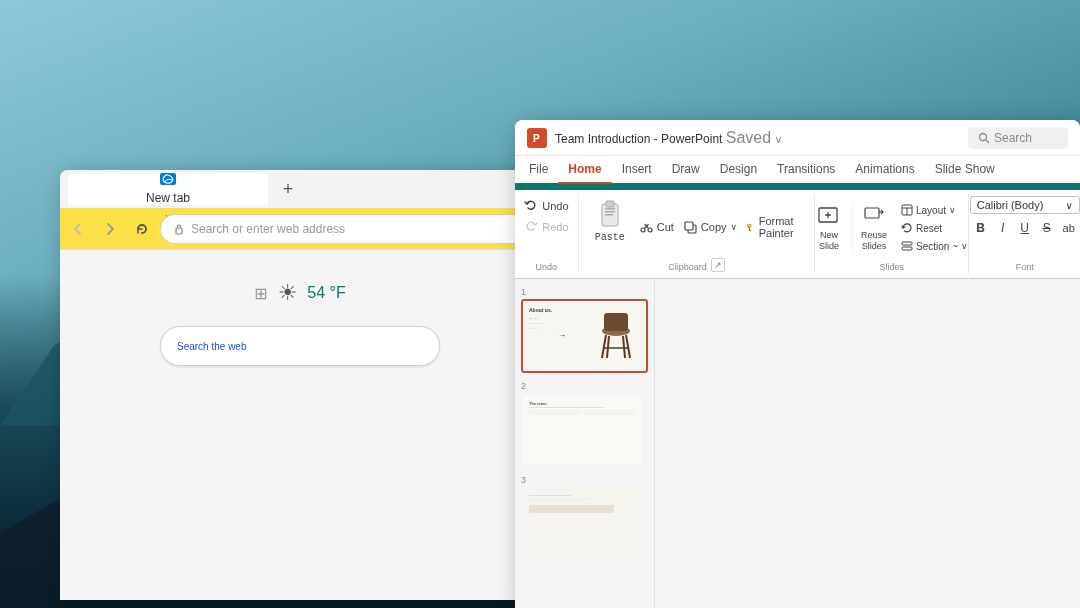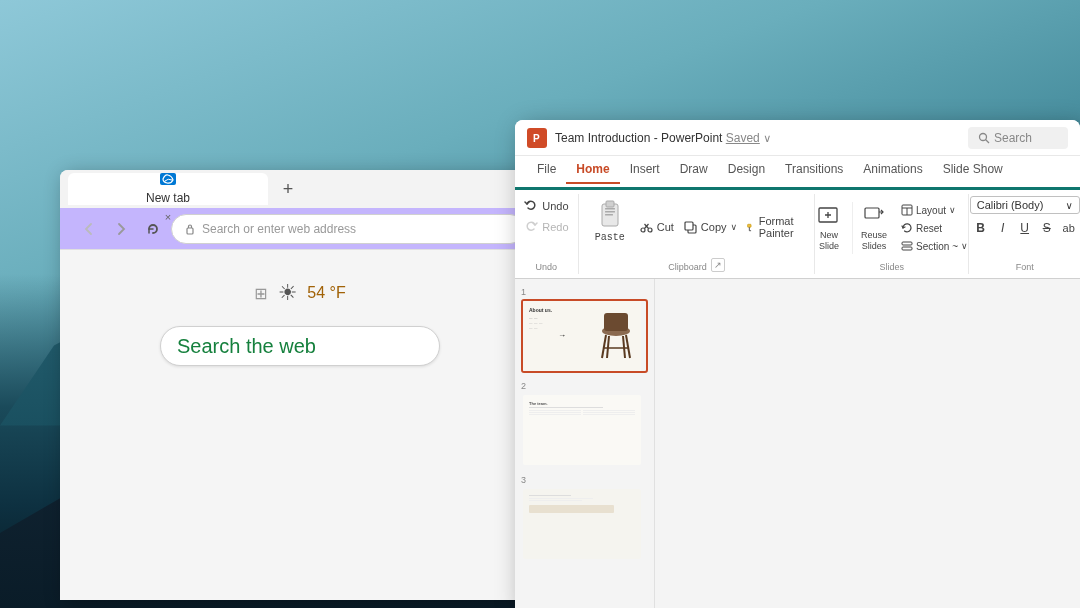--- a/index.html
+++ b/index.html
@@ -101,23 +101,23 @@
       display: flex; align-items: center; justify-content: center;
       border-radius: 50%;
       font-size: 18px;
       color: #555;
       cursor: pointer;
       margin-left: 2px;
     }
     .edge-toolbar {
       display: flex;
       align-items: center;
-      background: #c4b5fd;
+      background: #fde047;
       height: 42px;
-      padding: 0 15px;
+      padding: 0 4px;
       gap: 4px;
       border-bottom: 1px solid #e0e0e0;
     }
     .nav-btn {
       width: 28px; height: 28px;
       display: flex; align-items: center; justify-content: center;
       border-radius: 50%;
       color: #555;
       font-size: 14px;
       cursor: pointer;
@@ -212,23 +212,23 @@
       min-width: 100px;
     }
 
     
     .ribbon {
       background: #ffffff;
       border-bottom: 1px solid #d0d0d0;
     }
     .ribbon-tabs {
       display: flex;
-      padding: 0 12px;
+      padding: 0 4px;
       gap: 0;
-      border-bottom: 3px solid #0f766e;
+      border-bottom: 7px solid #0f766e;
       height: 34px;
       align-items: flex-start;
     }
     .ribbon-tab {
       padding: 6px 10px;
       font-size: 12px;
       color: #555;
       cursor: pointer;
       border-bottom: 2px solid transparent;
       margin-bottom: -1px;
@@ -534,40 +534,40 @@
           <path d="M4.5 5 V3.5 A1.5 1.5 0 0 1 7.5 3.5 V5" fill="none" stroke="#888" stroke-width="1.2"></path>
         </svg>
       <span style="font-size:12px;color:#999;">Search or enter web address</span>
     </div>
   </div>
 
   <div class="edge-content">
     <div class="edge-weather">
       <span style="font-size:16px;color:#999;">⊞</span>
       <span style="font-size:22px;">☀</span>
-      <span style="font-size:16px;color:#a16207;font-weight:400;text-align:center;">54 °F</span>
+      <span style="font-size:16px;color:#0f766e;font-weight:400;text-align:center;">54 °F</span>
     </div>
     <div class="edge-search-bar">
-      <span style="color:#15803d;font-size:20px;">Search the web</span>
+      <span style="color:#1d4ed8;font-size:10px;">Search the web</span>
     </div>
   </div>
 </div>
 
 <div class="ppt-window">
 
   <div class="ppt-titlebar">
     <div class="ppt-logo">
       <svg width="14" height="14" viewBox="0 0 14 14">
           <rect width="14" height="14" rx="2" fill="#D04B27"></rect>
           <text x="3" y="11" font-size="10" fill="white" font-weight="bold">P</text>
         </svg>
     </div>
     <span class="ppt-title">
       <span>Team Introduction - PowerPoint</span>
-      <span style="color:#888;font-size:12px;text-decoration:underline;">Saved</span>
+      <span style="color:#888;font-size:16px;">Saved</span>
       <span style="color:#888;font-size:11px;">∨</span>
     </span>
     <div class="ppt-search-area">
       <svg width="12" height="12" viewBox="0 0 12 12">
           <circle cx="5" cy="5" r="3.5" fill="none" stroke="#888" stroke-width="1.3"></circle>
           <line x1="7.5" y1="7.5" x2="11" y2="11" stroke="#888" stroke-width="1.3"></line>
         </svg>
       <span style="font-size:12px;color:#888;">Search</span>
     </div>
   </div>

